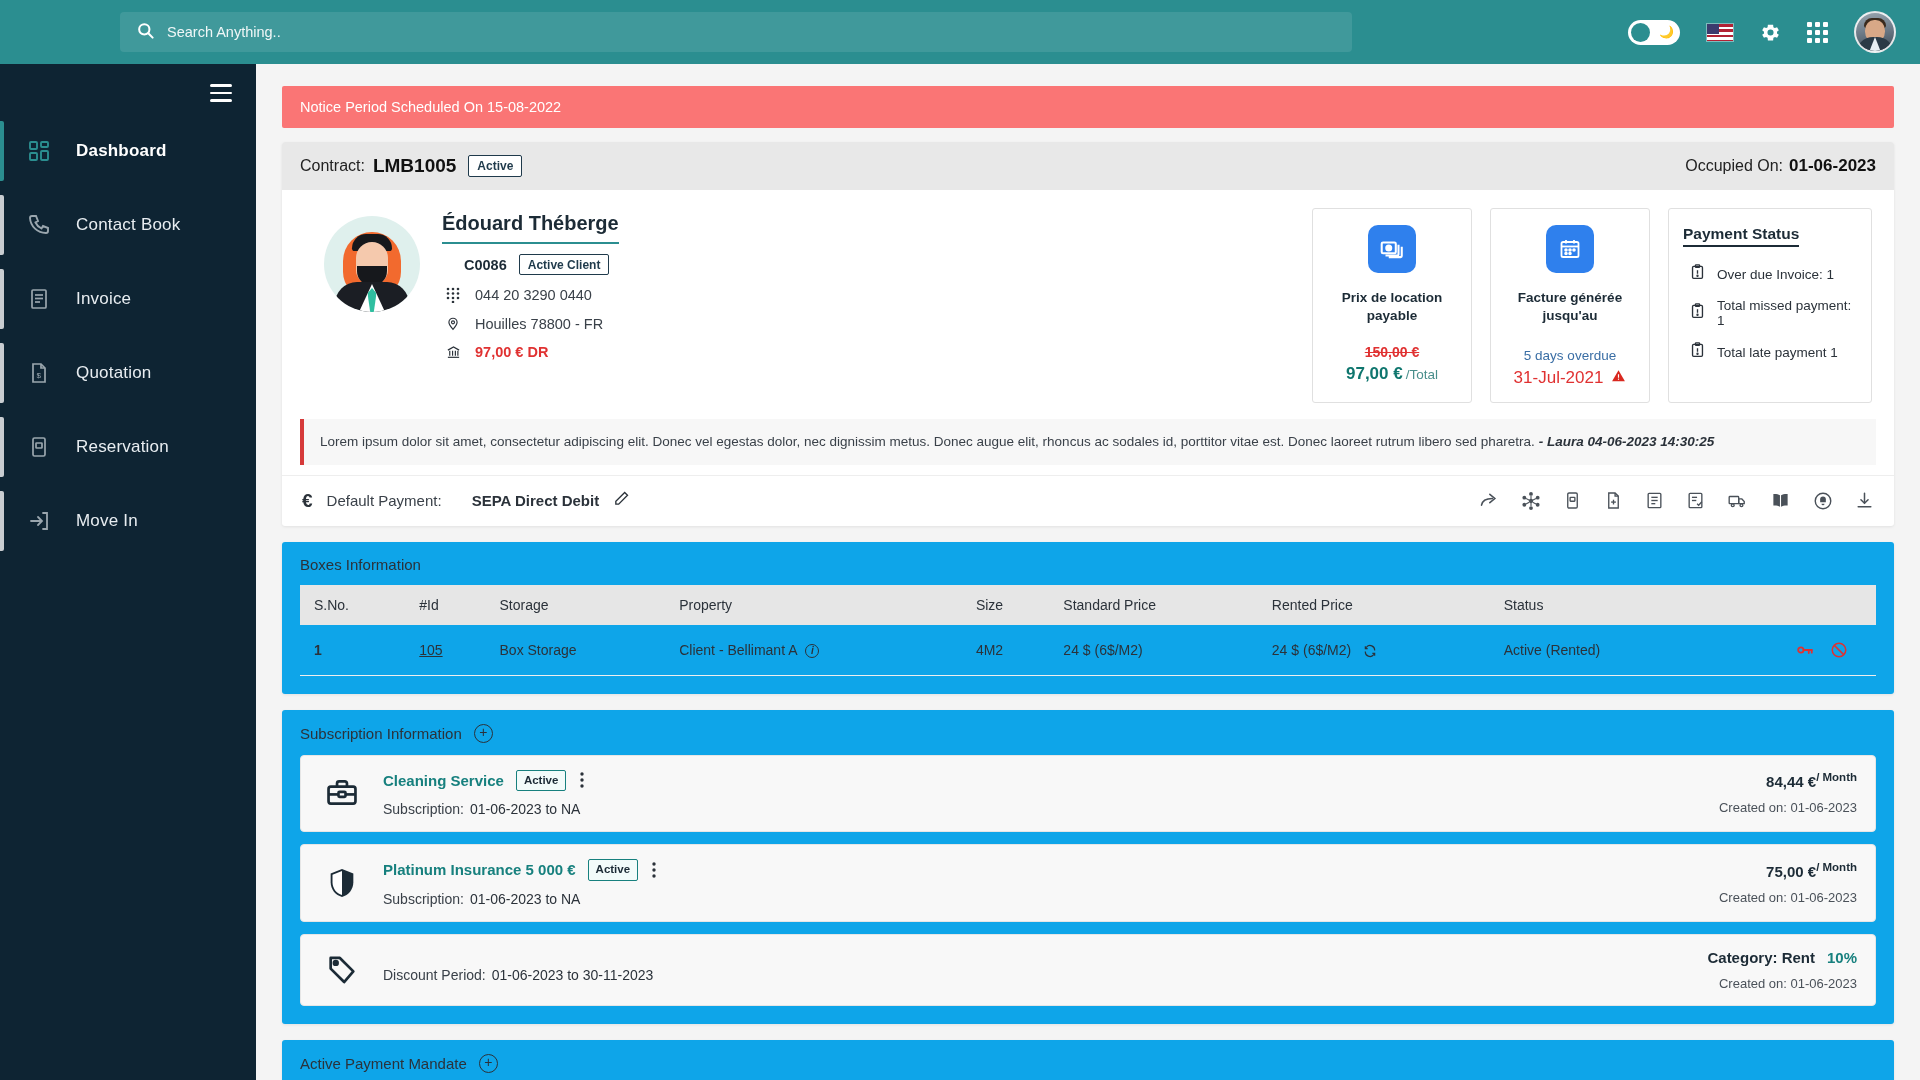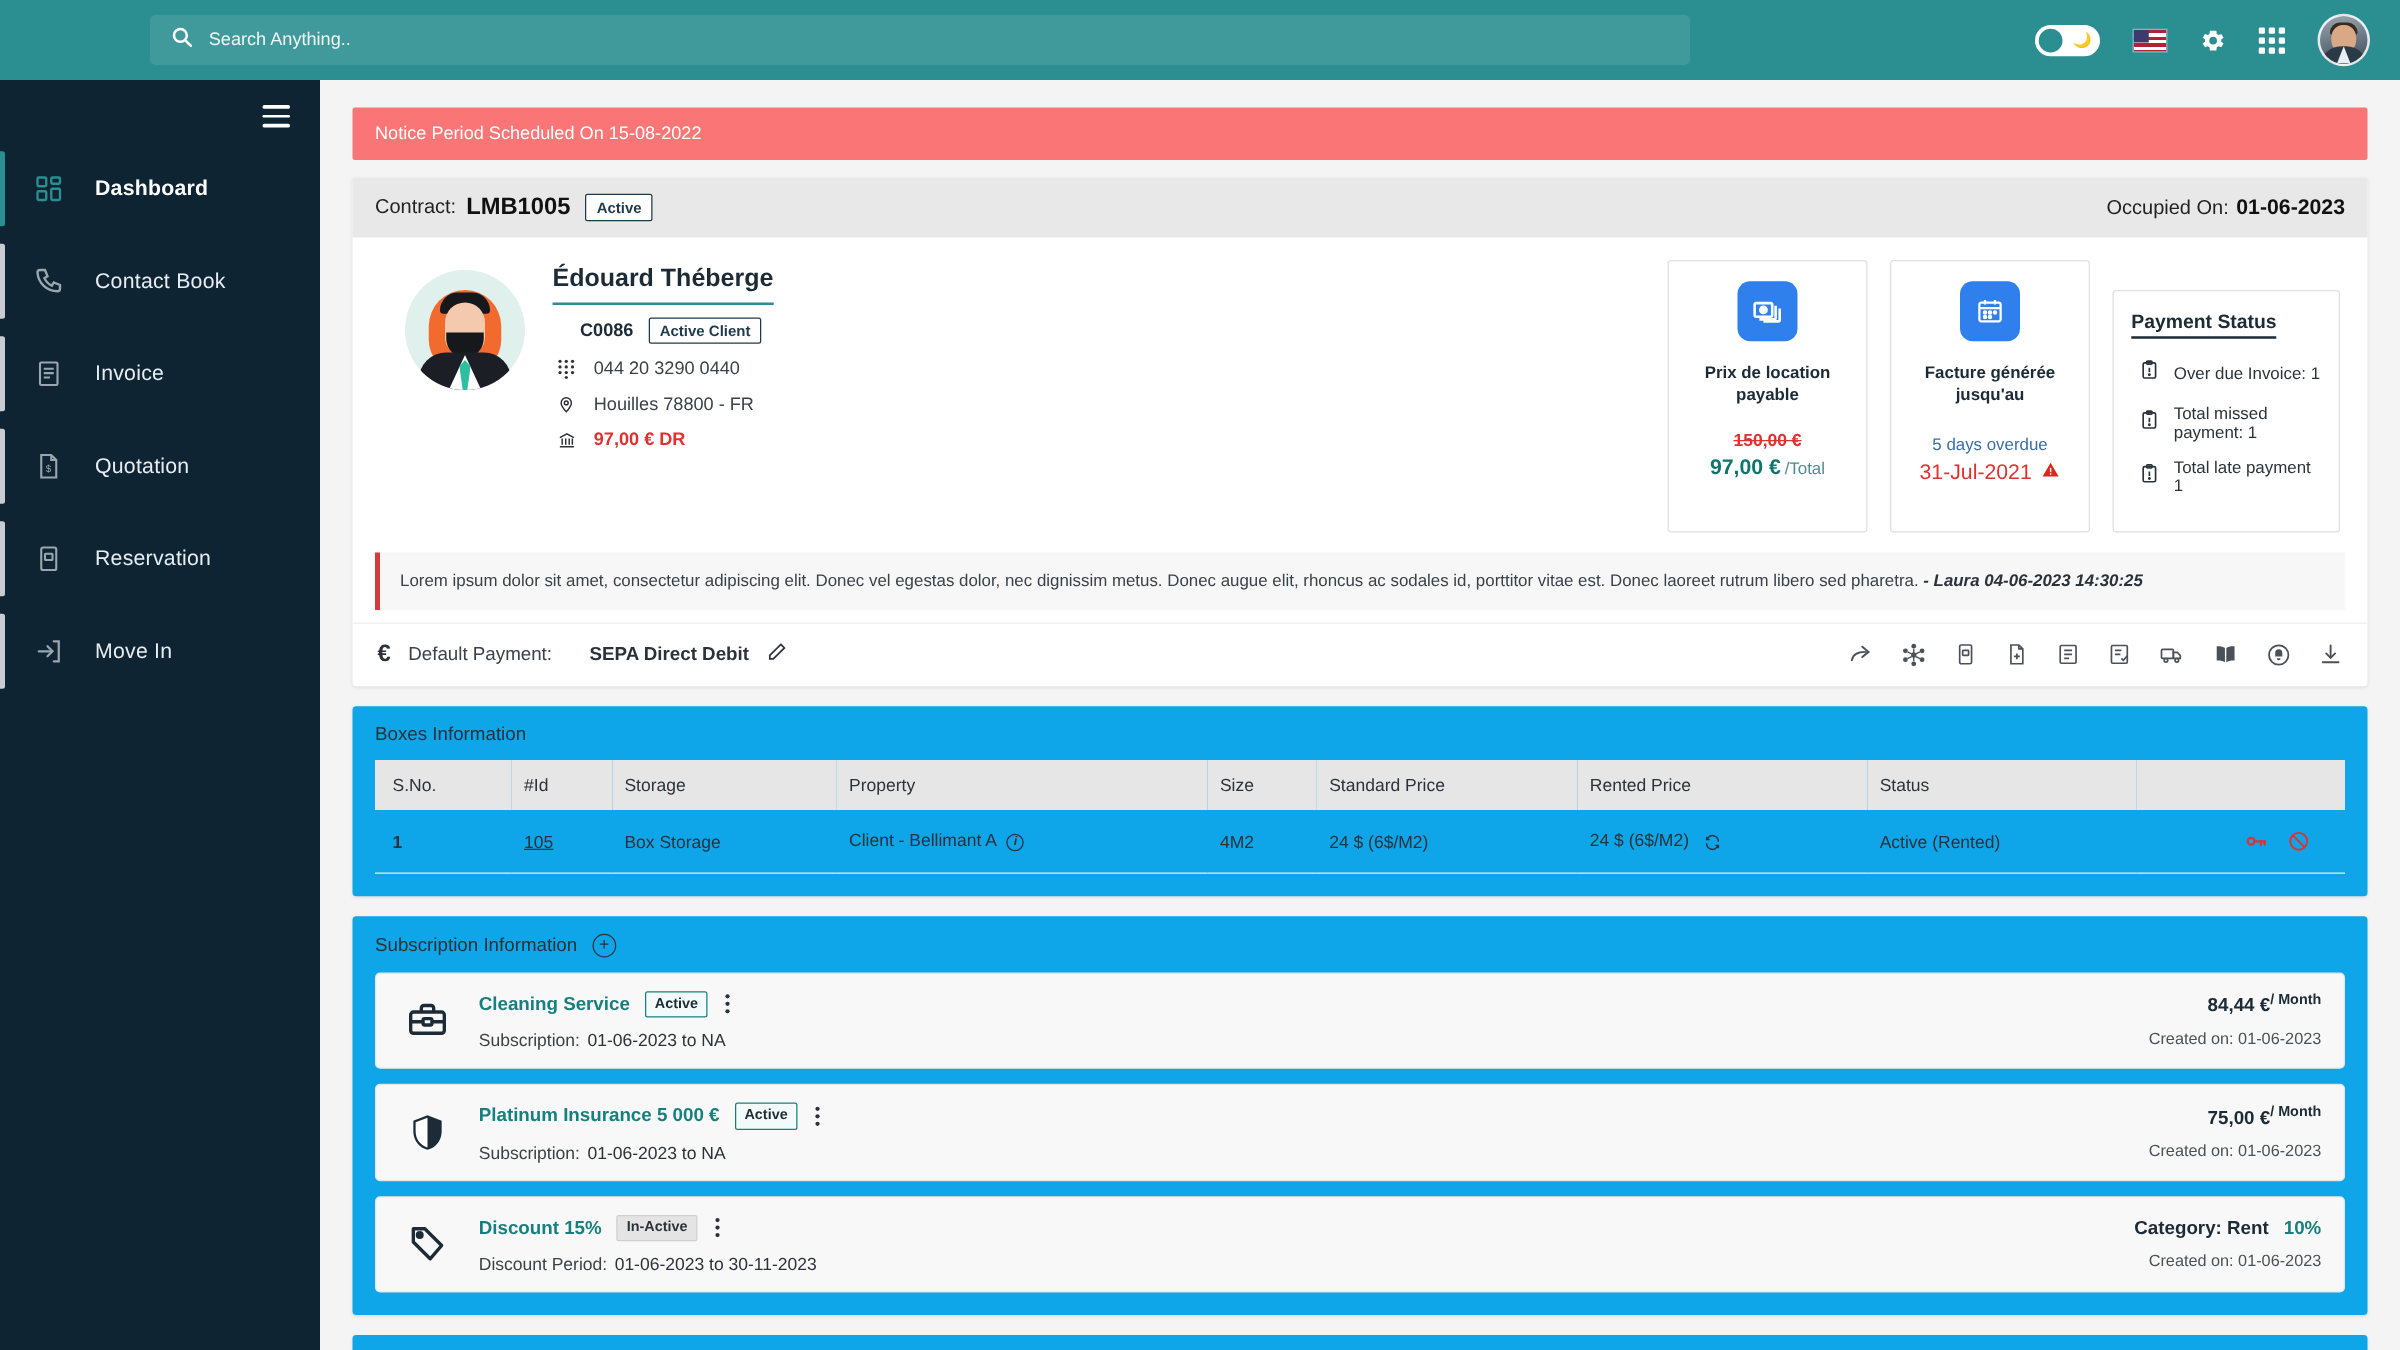--- a/index.html
+++ b/index.html
@@ -208,23 +208,22 @@
     font-size: 14px; color: #e03131; text-decoration: line-through;
     margin-top: 20px; font-weight: 700;
   }
   .stat-new { margin-top: 4px; }
   .stat-new b { font-size: 17px; color: #0f766e; font-weight: 700; }
   .stat-new span { font-size: 13.5px; color: #4a8f8c; margin-left: 3px; }
   .stat-sub { font-size: 13.5px; color: #3a6ea5; margin-top: 24px; }
   .stat-date { font-size: 17px; color: #e03131; margin-top: 5px; display: flex; align-items: center; justify-content: center; gap: 8px; }
 
   .pay-status {
-    width: 182px; border: 1px solid #e0e0e0; border-radius: 3px; background: #fff;
+    width: 204px; border: 1px solid #e0e0e0; border-radius: 3px; background: #fff;
     padding: 16px 14px;
-    margin-top: 24px;
   }
   .pay-status h4 {
     font-size: 15.5px; font-weight: 700; color: #1c2b36;
     border-bottom: 2px solid #1c2b36; display: inline-block; padding-bottom: 2px;
     margin-bottom: 16px;
   }
   .pay-item { display: flex; align-items: center; gap: 11px; margin-bottom: 13px; padding-left: 6px; }
   .pay-item .pt { font-size: 13.5px; color: #2b323a; }
 
   
@@ -817,31 +816,20 @@
         </div>
 
         <div class="sub-row">
           <span class="sub-ico">
             <svg width="34" height="34" viewBox="0 0 24 24" fill="none" stroke="#1c2b36" stroke-width="1.9" stroke-linejoin="round">
                 <path d="M4 3.5h6.5L20 13l-6.5 7.5L4 11z"></path>
                 <circle cx="7.6" cy="7" r="1.3" fill="#1c2b36"></circle>
               </svg>
           </span>
           <div class="sub-body">
-            <div class="sub-head">
-              <span class="sub-name">Discount 15%</span>
-              <span class="badge-sm badge-inactive">In-Active</span>
-              <span class="kebab">
-                  <svg width="4" height="16" viewBox="0 0 4 16" fill="currentColor">
-                    <circle cx="2" cy="2" r="1.7"></circle>
-                    <circle cx="2" cy="8" r="1.7"></circle>
-                    <circle cx="2" cy="14" r="1.7"></circle>
-                  </svg>
-                </span>
-            </div>
             <div class="sub-meta">
               <span>Discount Period:</span><b>01-06-2023 to 30-11-2023</b>
             </div>
           </div>
           <div class="sub-right">
             <div class="sub-price">
               <span>Category: Rent</span><span class="pct">10%</span>
             </div>
             <div class="sub-created">Created on: 01-06-2023</div>
           </div>

